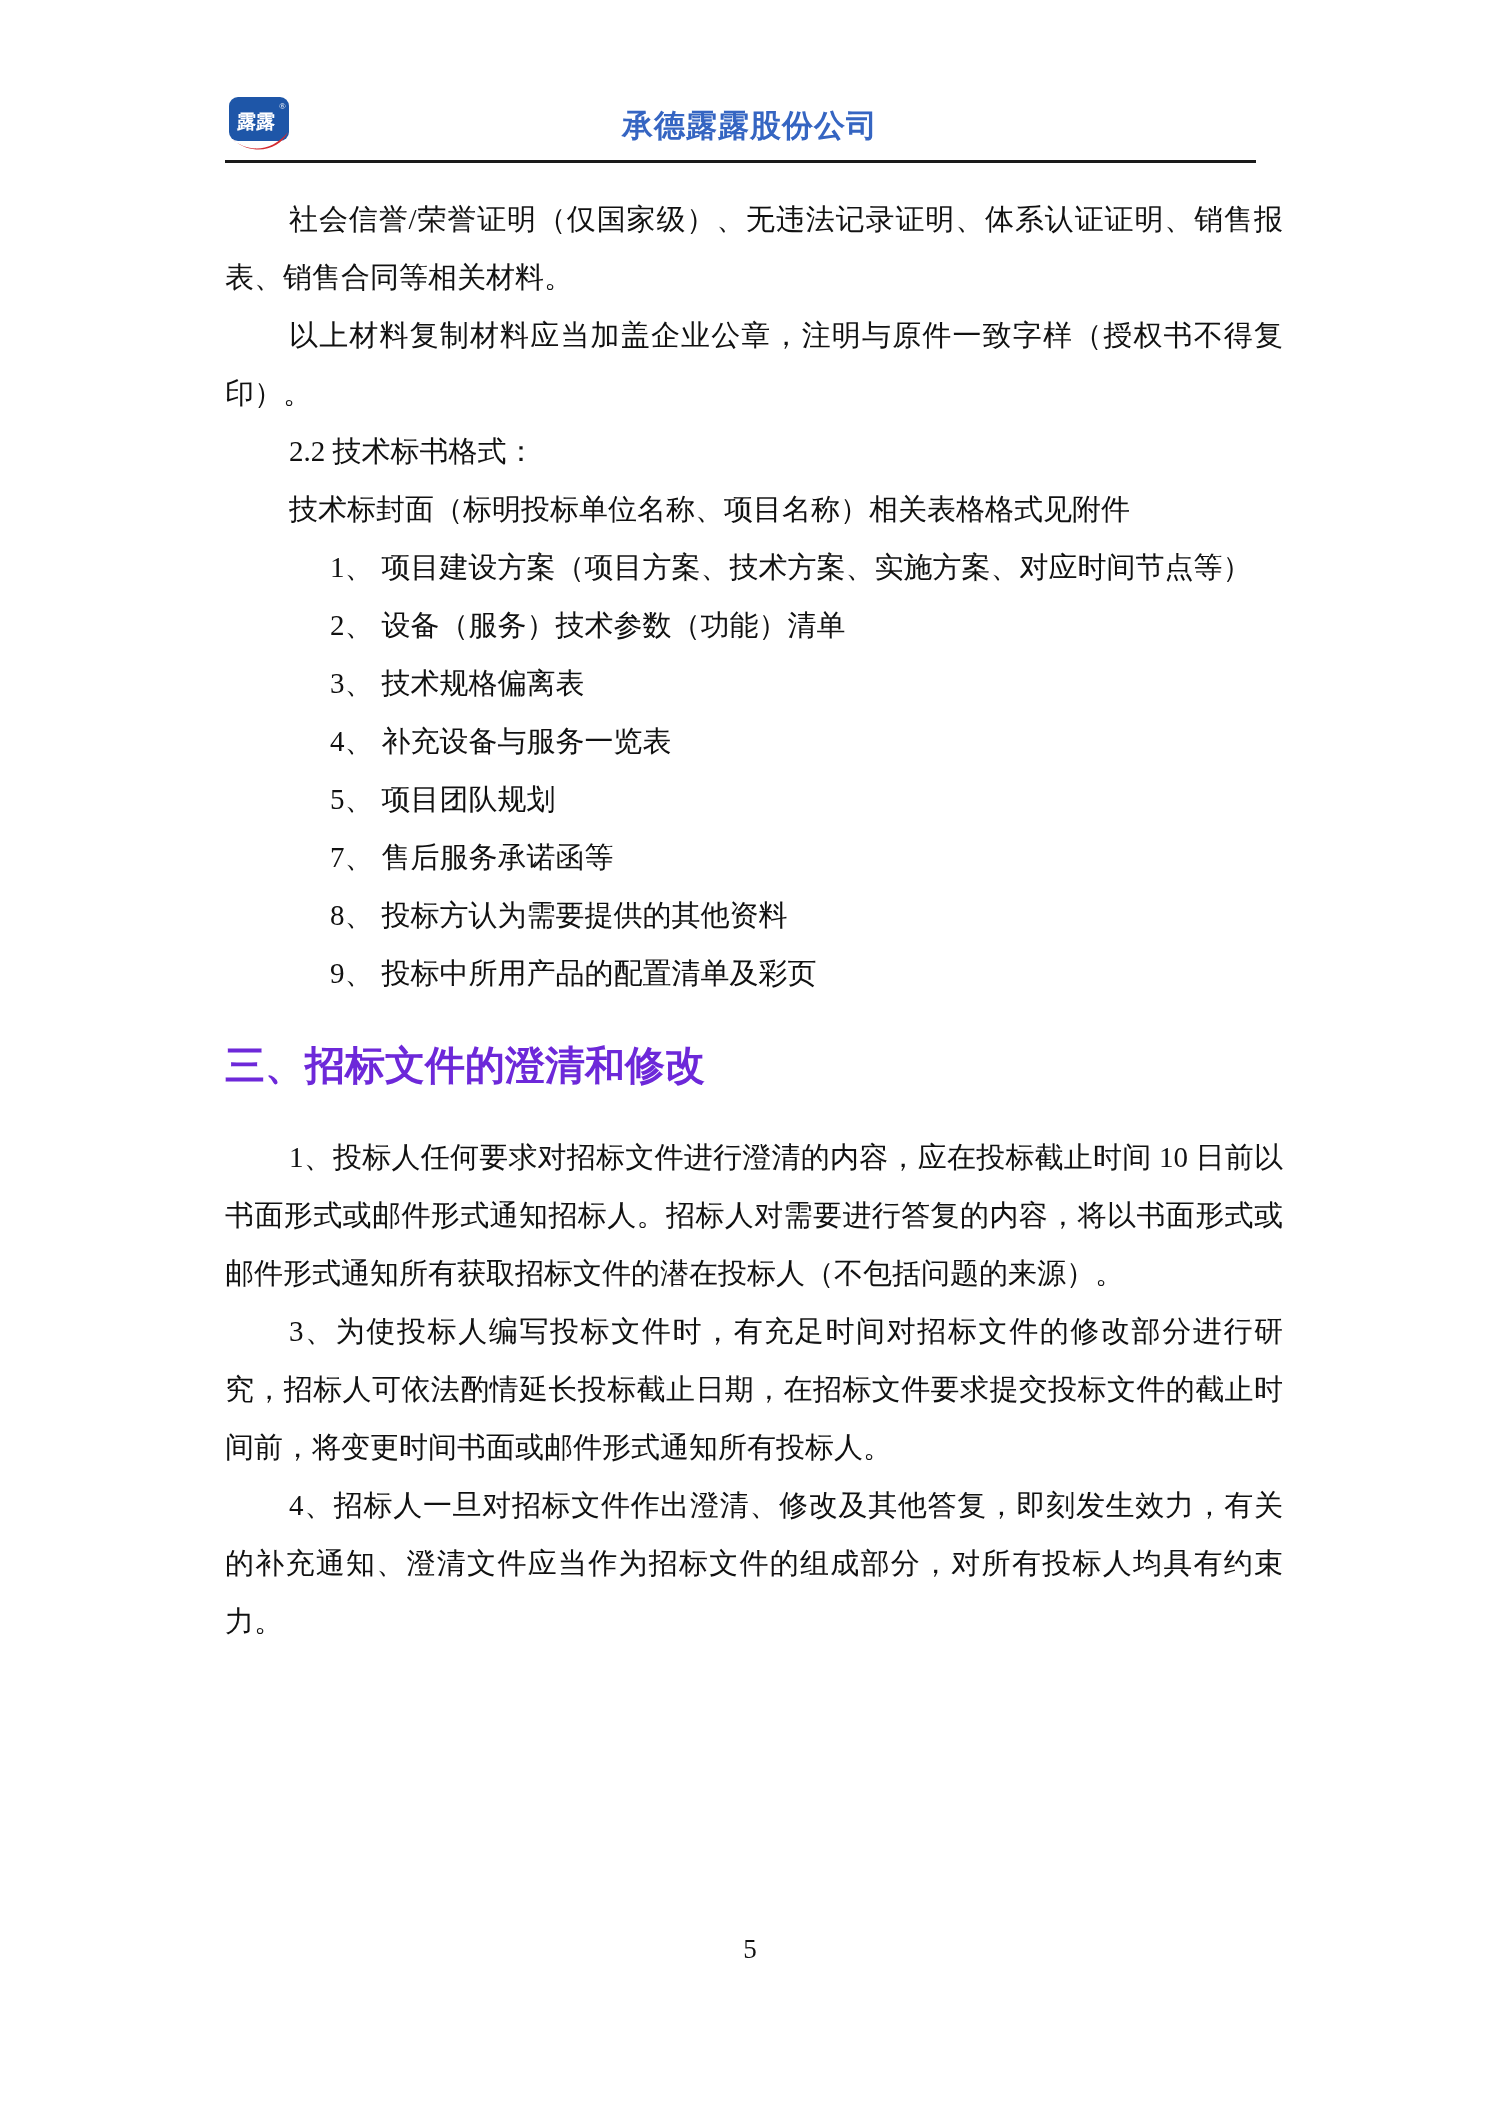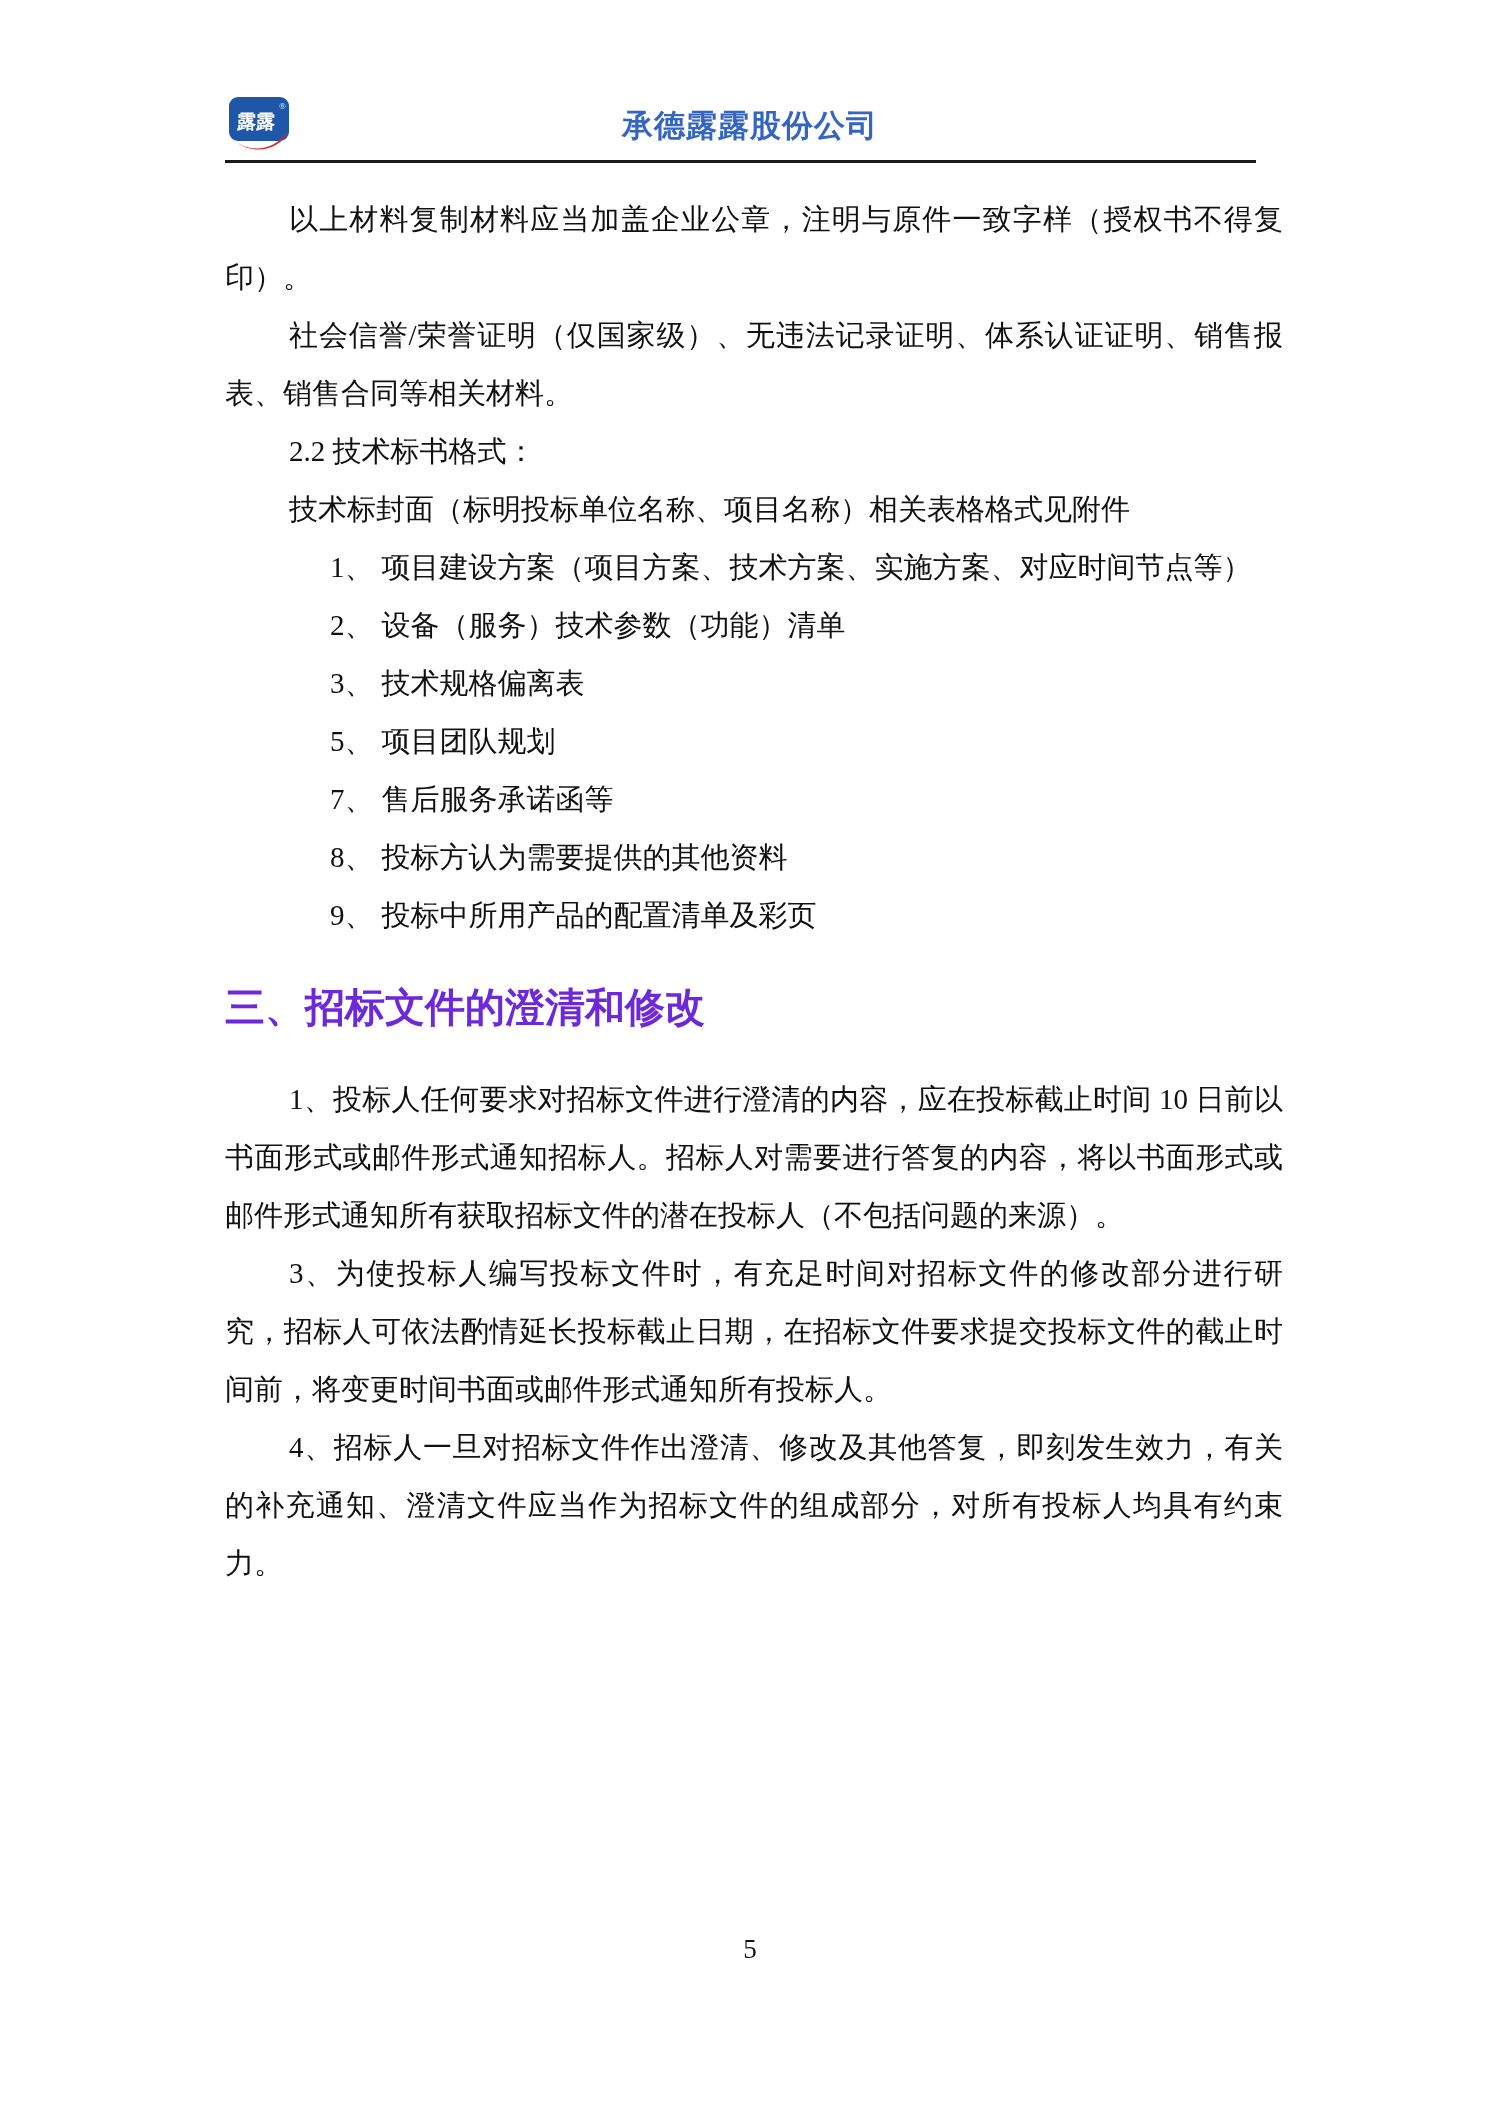--- a/index.html
+++ b/index.html
@@ -95,34 +95,37 @@
       <path d="M4 43 C 20 57, 44 56, 60 36 C 52 54, 24 61, 4 43 Z" fill="#D42B30"></path>
     </svg>
   </div>
 
   <div class="company-title">承德露露股份公司</div>
 
   <div class="header-rule"></div>
 
   <div class="content">
 
+    <p class="para indent">社会信誉/荣誉证明（仅国家级）、无违法记录证明、体系认证证明、销售报表、销售合同等相关材料。</p>
     <p class="para indent">以上材料复制材料应当加盖企业公章，注明与原件一致字样（授权书不得复印）。</p>
-    <p class="para indent">社会信誉/荣誉证明（仅国家级）、无违法记录证明、体系认证证明、销售报表、销售合同等相关材料。</p>
     <p class="para indent">2.2 技术标书格式：</p>
     <p class="para indent">技术标封面（标明投标单位名称、项目名称）相关表格格式见附件</p>
 
     <div class="doc-list">
       <p class="para list-item">
         <span class="num">1、</span><span>项目建设方案（项目方案、技术方案、实施方案、对应时间节点等）</span>
       </p>
       <p class="para list-item">
         <span class="num">2、</span><span>设备（服务）技术参数（功能）清单</span>
       </p>
       <p class="para list-item">
         <span class="num">3、</span><span>技术规格偏离表</span>
+      </p>
+      <p class="para list-item">
+        <span class="num">4、</span><span>补充设备与服务一览表</span>
       </p>
       <p class="para list-item">
         <span class="num">5、</span><span>项目团队规划</span>
       </p>
       <p class="para list-item">
         <span class="num">7、</span><span>售后服务承诺函等</span>
       </p>
       <p class="para list-item">
         <span class="num">8、</span><span>投标方认为需要提供的其他资料</span>
       </p>

